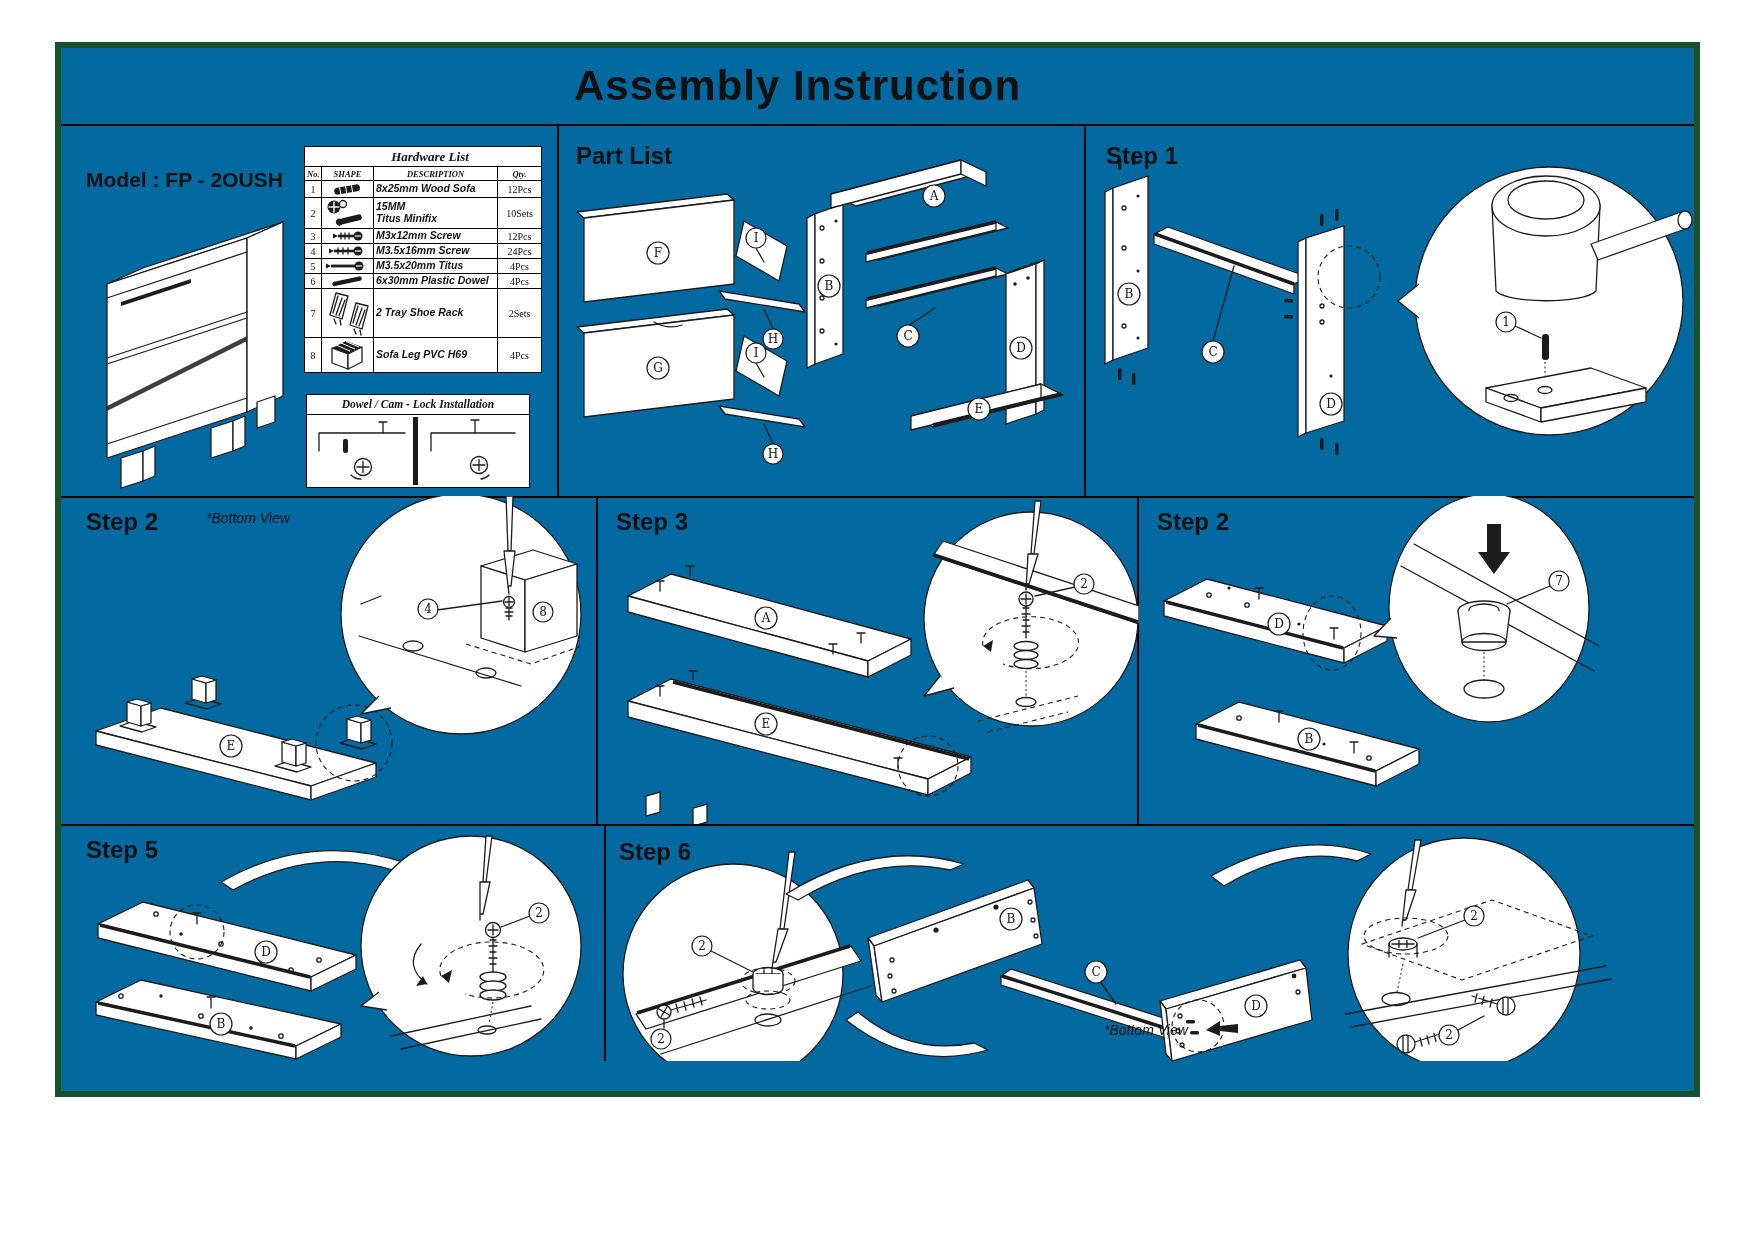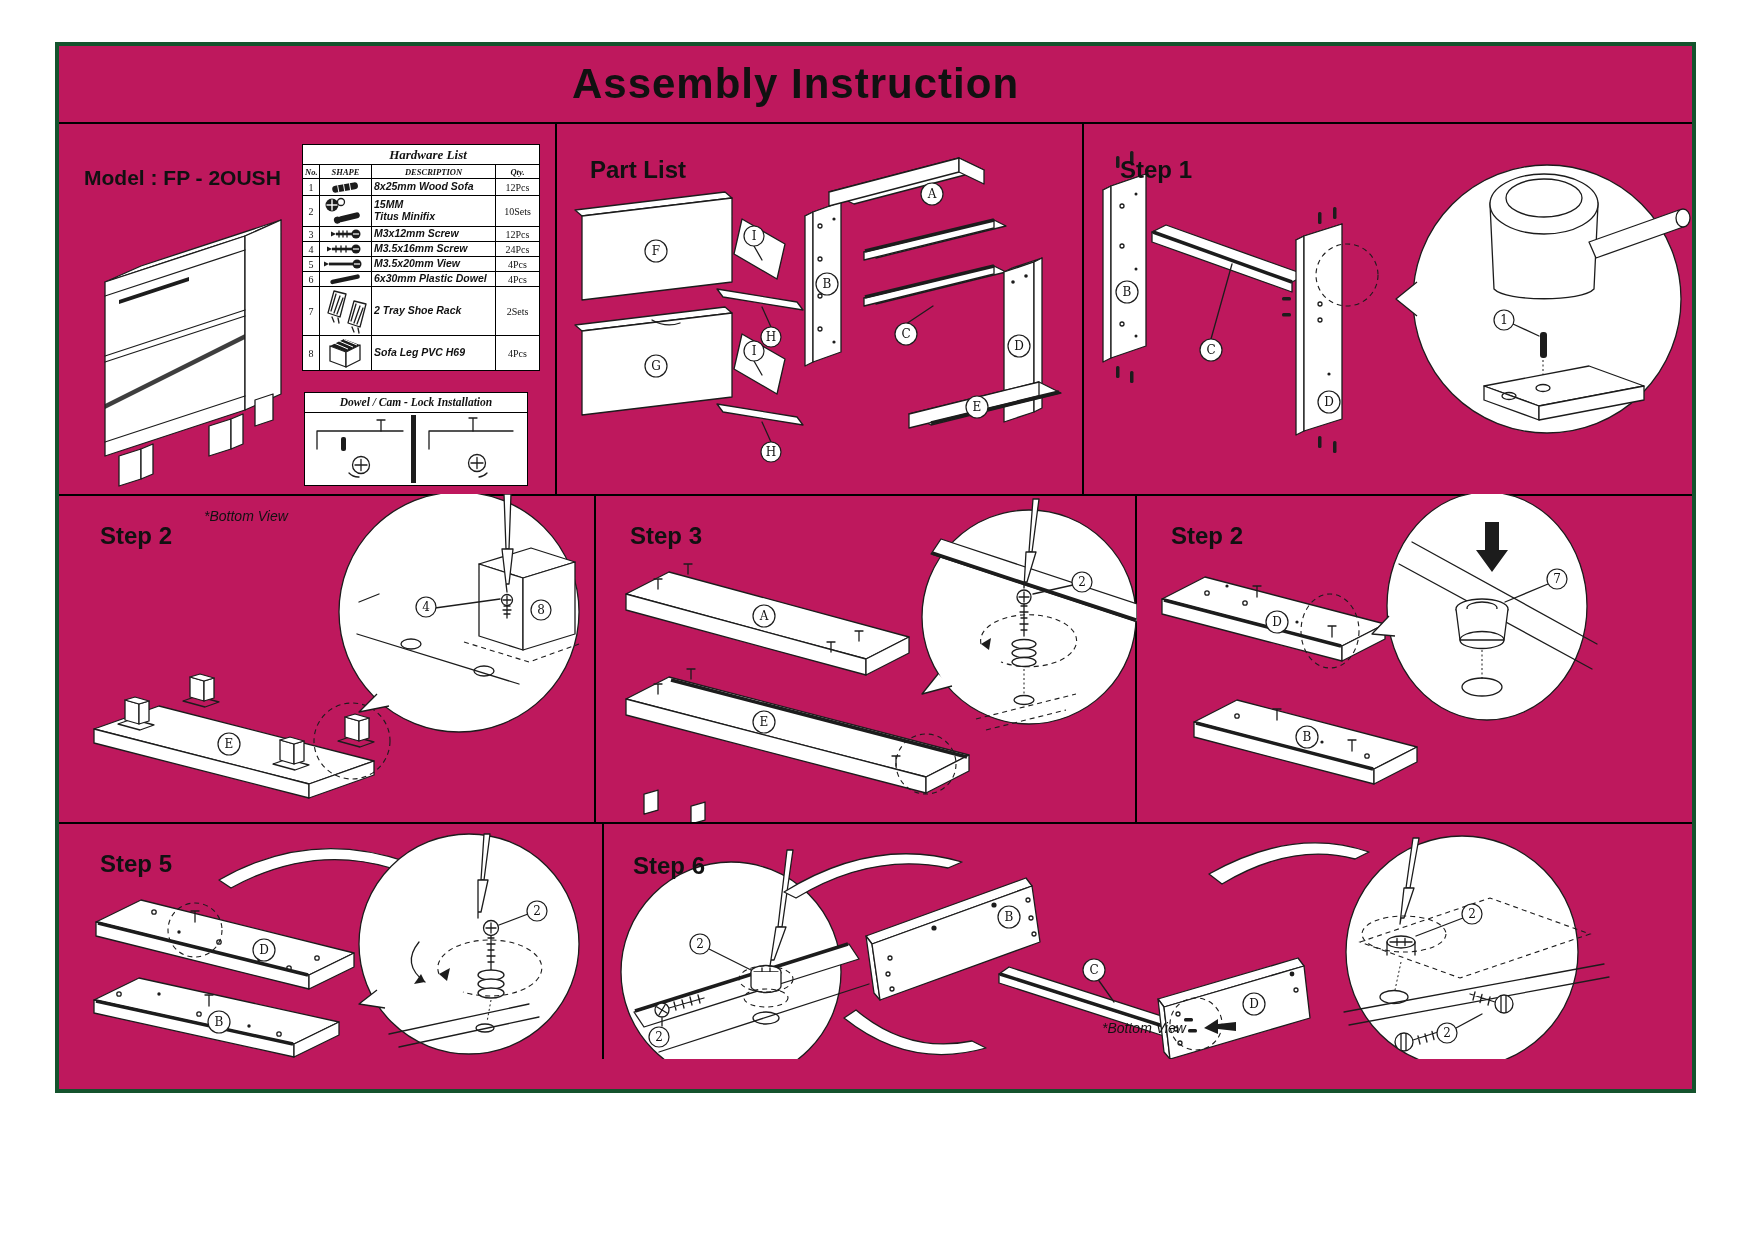--- a/index.html
+++ b/index.html
@@ -1,27 +1,27 @@
 <!DOCTYPE html>
 <html><head>
 <meta charset="utf-8">
 <style>
   html,body{margin:0;padding:0;background:#e8e8e8;}
   .page{position:relative;width:1755px;height:1240px;background:#ffffff;font-family:"Liberation Sans",sans-serif;color:#111;overflow:hidden;}
-  .sheet{position:absolute;left:55px;top:42px;width:1633px;height:1043px;border:4px solid #14532d;background:#be185d;}
+  .sheet{position:absolute;left:55px;top:42px;width:1633px;height:1043px;border:6px solid #14532d;background:#0369a1;}
   .title-band{position:absolute;left:0;top:0;width:100%;height:76px;border-bottom:2px solid #000;display:flex;align-items:center;justify-content:center;}
   .title-band h1{margin:0;font-size:42px;font-weight:bold;letter-spacing:1px;transform:translateX(-80px);font-family:"Liberation Sans",sans-serif;}
   .row{position:absolute;left:0;width:100%;}
   .row1{top:78px;height:370px;}
   .row2{top:448px;height:328px;}
   .row3{top:776px;height:237px;}
   .panel{position:absolute;top:0;height:100%;box-sizing:border-box;}
   .vline{border-right:2px solid #000;}
   .hline{border-bottom:2px solid #000;}
-  .panel h2{position:absolute;margin:16px;font-size:24px;font-weight:bold;z-index:5;}
+  .panel h2{position:absolute;margin:0;font-size:24px;font-weight:bold;z-index:5;}
   .note{position:absolute;font-size:14px;font-weight:normal;font-style:italic;z-index:5;}
   .psvg{position:absolute;left:0;top:0;}
   .model-label{position:absolute;left:25px;top:14px;font-size:21px;font-weight:bold;z-index:5;margin-top:28px;}
   
   .hw-wrap{position:absolute;left:243px;top:20px;width:237px;z-index:4;}
   table.hw{border-collapse:collapse;width:237px;table-layout:fixed;background:#fff;}
   table.hw td,table.hw th{border:1px solid #000;padding:0 2px;overflow:hidden;}
   .hw .t-title{font-family:"Liberation Serif",serif;font-style:italic;font-weight:bold;font-size:13px;text-align:center;height:19px;padding-left:16px;}
   .hw th{font-family:"Liberation Serif",serif;font-style:italic;font-weight:bold;font-size:8.5px;text-align:center;height:13px;}
   .hw td.no{font-family:"Liberation Serif",serif;font-size:10px;text-align:center;}
@@ -165,21 +165,21 @@
           <tr>
             <td class="no">5</td>
             <td class="shape">
                     <svg width="46" height="14" viewBox="0 0 46 14">
                       <line x1="7" y1="7" x2="33" y2="7" stroke="#1c1c1c" stroke-width="2.8"></line>
                       <path class="fk" d="M7,7 L2,4.5 L2,9.5 Z"></path>
                       <circle cx="35" cy="7" r="4.5" class="fk"></circle>
                       <line x1="32" y1="7" x2="38" y2="7" stroke="#fff" stroke-width="1.2"></line>
                     </svg>
                   </td>
-            <td class="desc">M3.5x20mm View</td>
+            <td class="desc">M3.5x20mm Titus</td>
             <td class="qty">4Pcs</td>
           </tr>
           <tr>
             <td class="no">6</td>
             <td class="shape">
                     <svg width="46" height="14" viewBox="0 0 46 14">
                       <g transform="rotate(-12 23 7)">
                         <rect x="8" y="5" width="30" height="4.5" rx="2.2" class="fk"></rect>
                       </g>
                     </svg>

